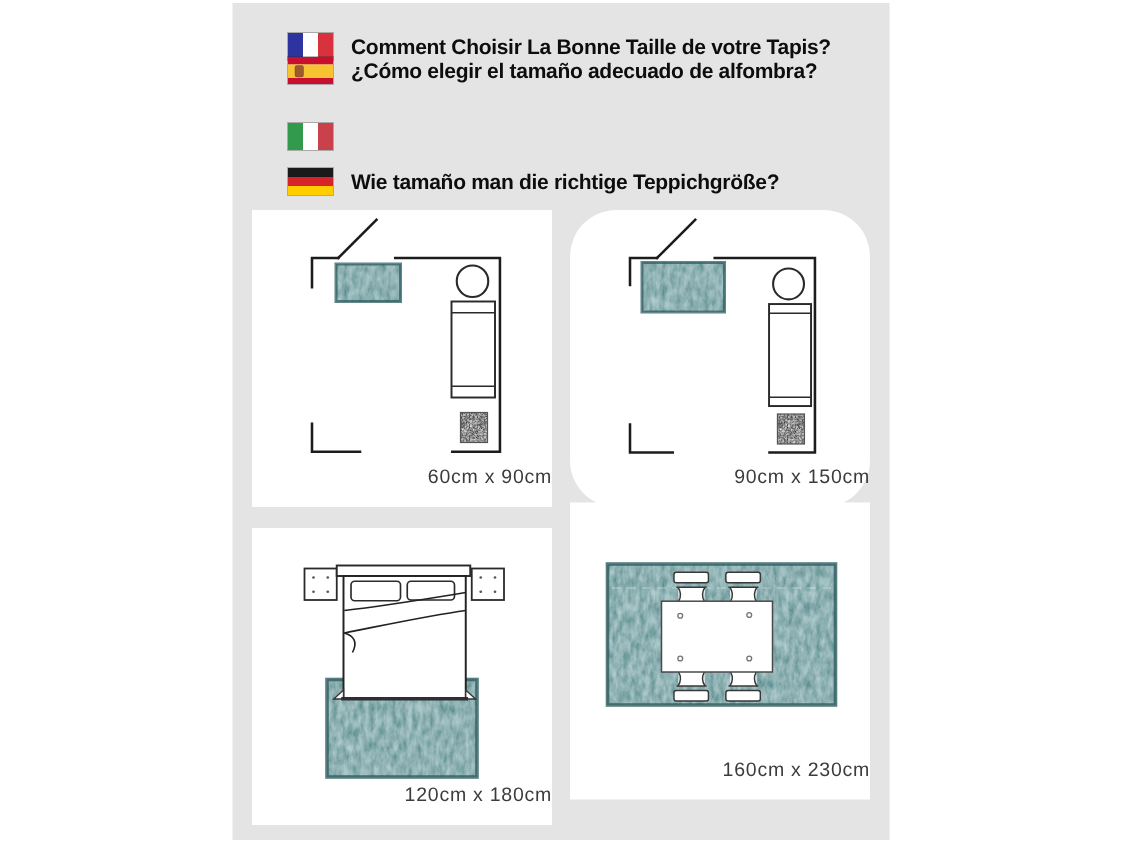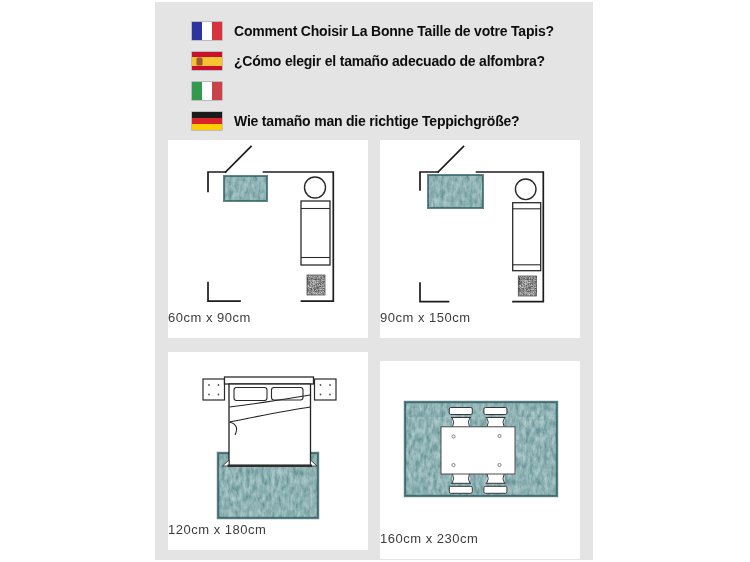--- a/index.html
+++ b/index.html
@@ -34,27 +34,27 @@
   .es .s2{background:#f7c row}
   .es .s2{background:#f7c331;}
   .es .em{position:absolute;left:5px;top:5.5px;width:5px;height:7px;background:#9c5a2e;border-radius:1px;box-shadow:0 0 0 .5px rgba(124,45,33,.8);}
   .de .s1{background:#1a1a1a}.de .s2{background:#d8232a}.de .s3{background:#ffcd00}
   
   .card{
     position:absolute;width:200px;height:198px;background:#ffffff;
   }
   .card svg{position:absolute;left:0;top:0;}
   .size-label{
-    position:absolute;left:0;bottom:13px;width:100%;text-align:left;
+    position:absolute;left:0;bottom:13px;width:100%;text-align:right;
     font-size:13px;letter-spacing:0.5px;color:#3c3c3c;line-height:14px;
   }
   #card1{left:13px;top:138px;}
-  #card2{left:225px;top:138px;}
+  #card2{left:225px;top:138px;border-radius:31px;}
   #card3{left:13px;top:350px;}
-  #card4{left:225px;top:359px;}
+  #card4{left:225px;top:333px;}
 </style>
 </head>
 <body>
 
 <svg width="0" height="0" style="position:absolute" aria-hidden="true">
   <defs>
     <filter id="rugTex" x="0" y="0" width="100%" height="100%">
       <feTurbulence type="fractalNoise" baseFrequency="0.28 0.12" numOctaves="4" seed="11"></feTurbulence>
       <feColorMatrix type="matrix" values="0.45 0 0 0 0.05  0.45 0 0 0 0.22  0.45 0 0 0 0.23  0 0 0 0 1"></feColorMatrix>
     </filter>
@@ -69,21 +69,21 @@
 
   <div>
     <div class="hrow" style="top:20px">
       <span class="flag cols fr">
           <i class="s1"></i>
           <i class="s2"></i>
           <i class="s3"></i>
         </span>
       <span class="htext">Comment Choisir La Bonne Taille de votre Tapis?</span>
     </div>
-    <div class="hrow" style="top:50px">
+    <div class="hrow" style="top:36px">
       <span class="flag rows es">
           <i class="s1"></i>
           <i class="s2"></i>
           <i class="s3"></i>
           <i class="em"></i>
         </span>
       <span class="htext">¿Cómo elegir el tamaño adecuado de alfombra?</span>
     </div>
     <div class="hrow" style="top:80px">
       <span class="flag cols it">

